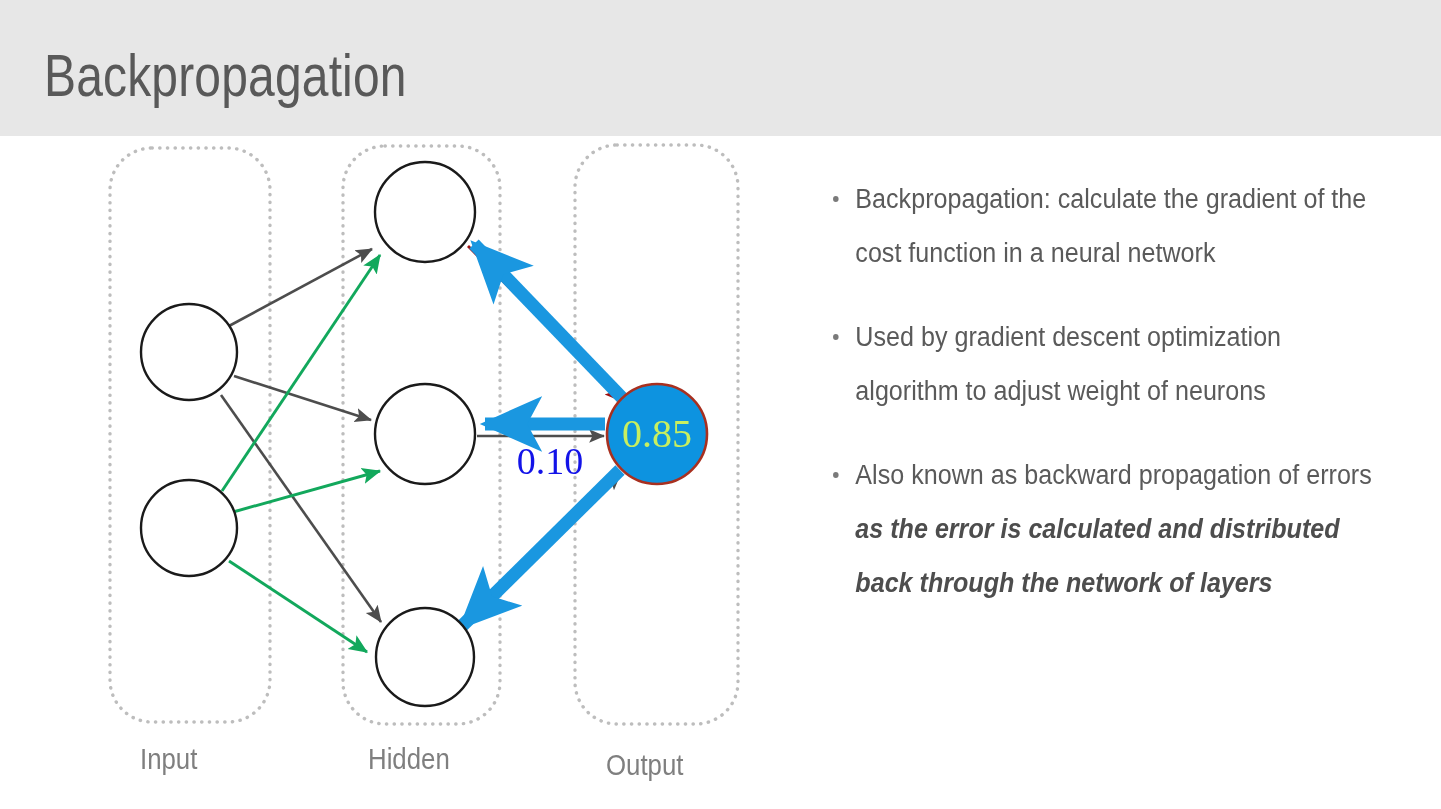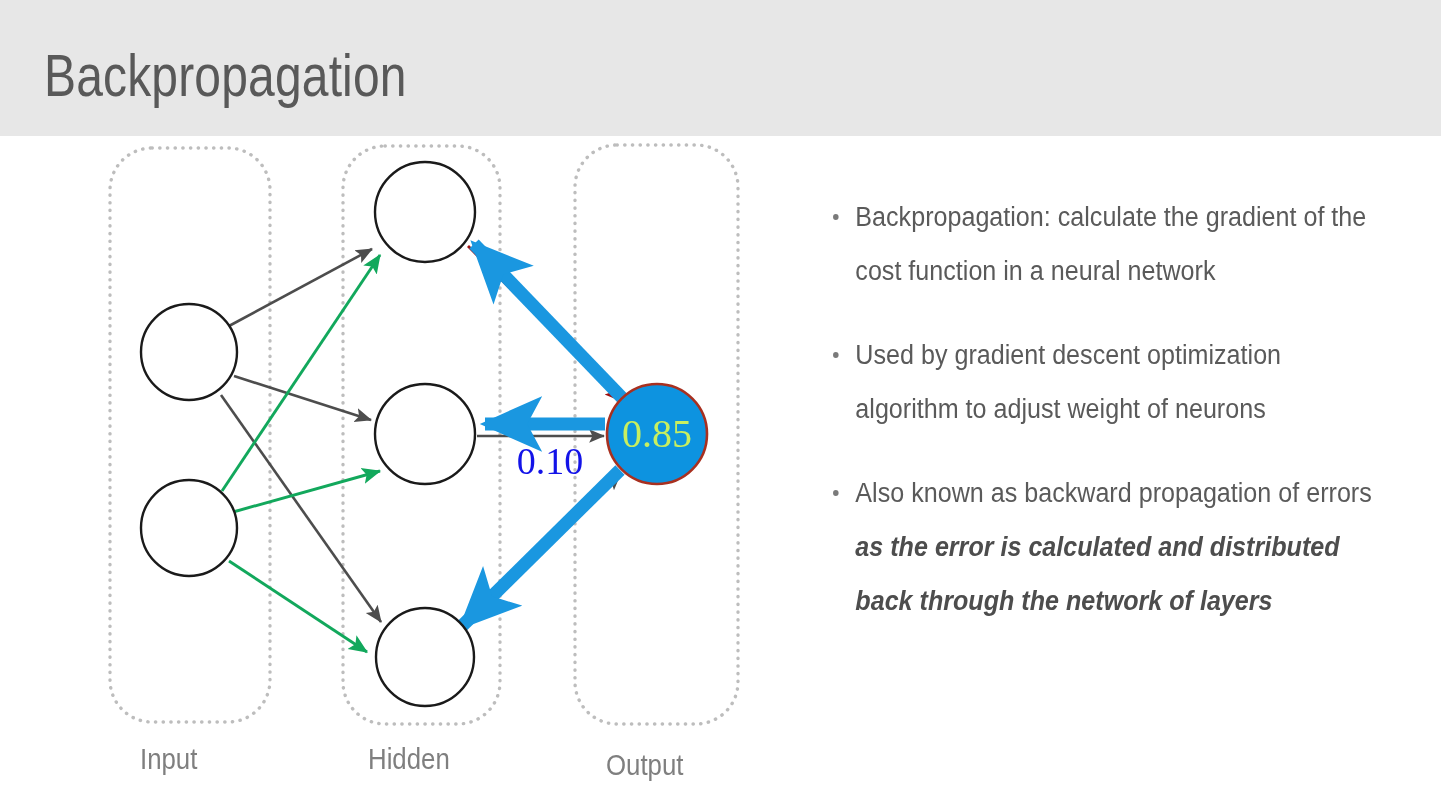--- a/index.html
+++ b/index.html
@@ -64,21 +64,21 @@
     transform: scaleX(0.86);
   }
   #label-input  { left: 140px; top: 606px; transform-origin: left top; }
   #label-hidden { left: 368px; top: 606px; transform-origin: left top; }
   #label-output { left: 606px; top: 612px; transform-origin: left top; }
 
   
   #bullet-panel {
     position: absolute;
     left: 820px;
-    top: 190px;
+    top: 172px;
     width: 610px;
   }
   .bullet-item {
     position: relative;
     padding-left: 38px;
     margin-bottom: 30px;
     font-family: "Liberation Sans", sans-serif;
     font-size: 27px;
     font-weight: 300;
     line-height: 54px;

